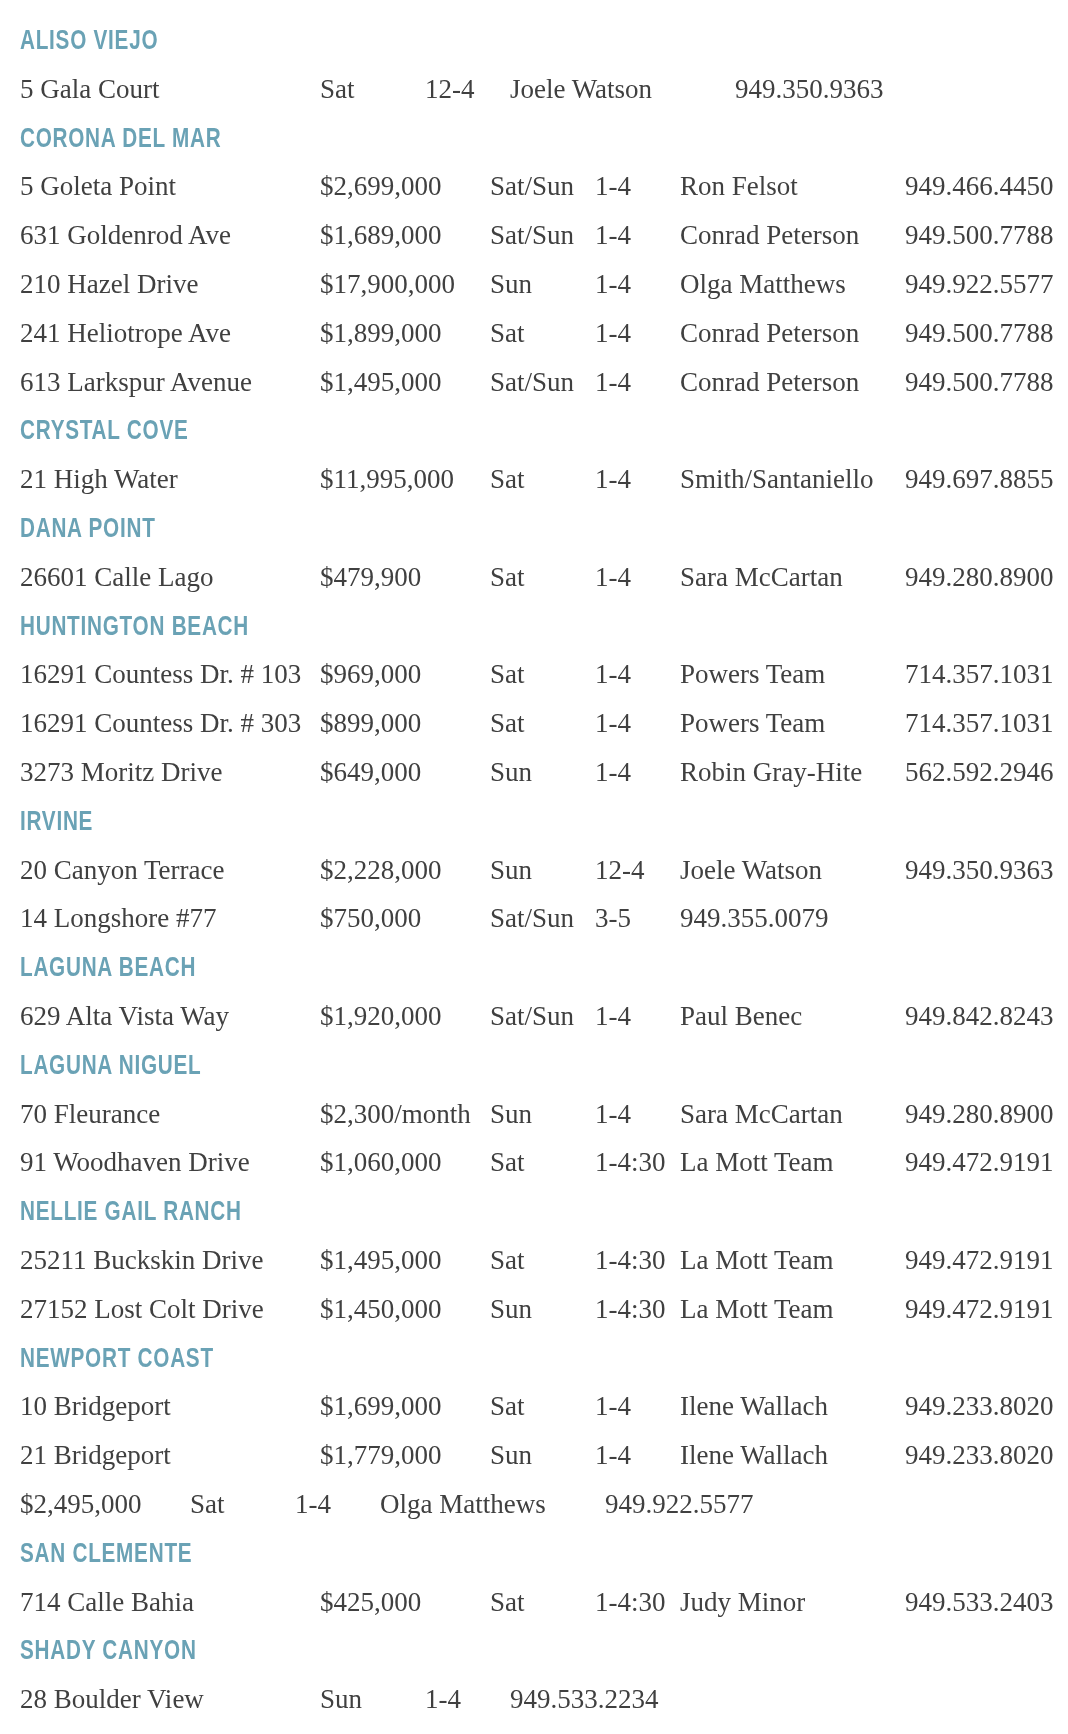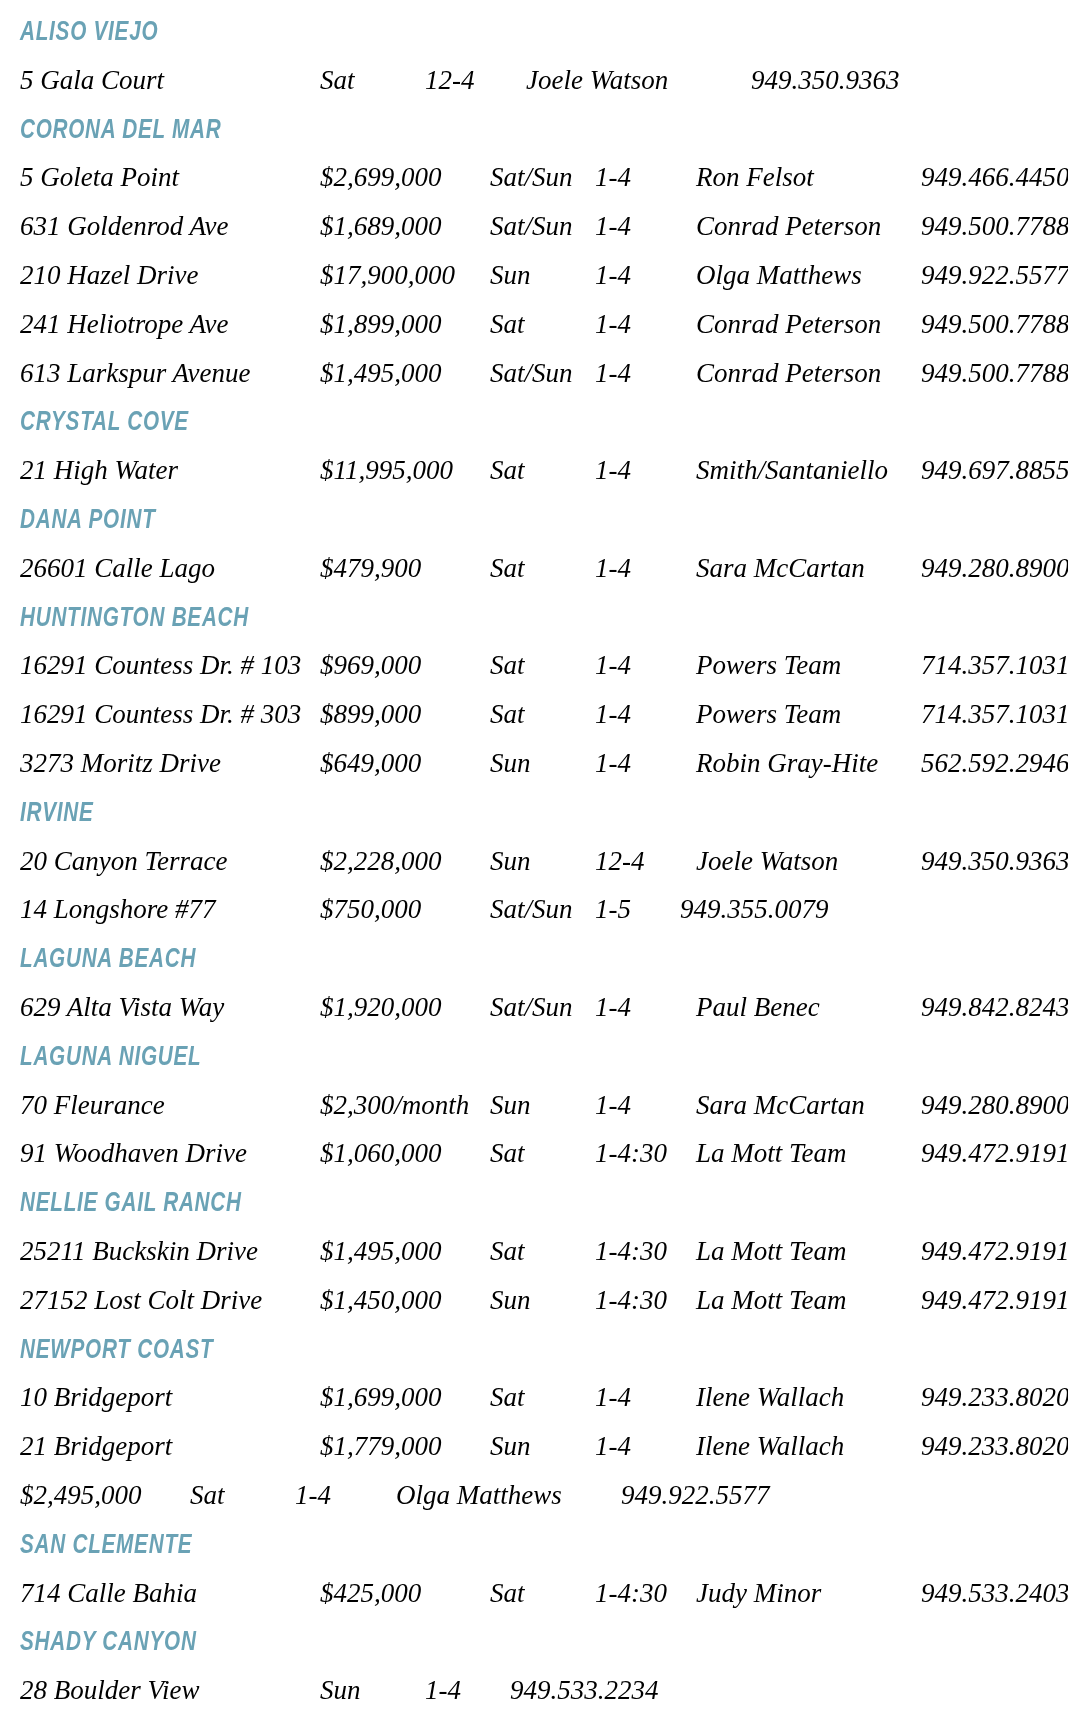--- a/index.html
+++ b/index.html
@@ -7,22 +7,21 @@
     padding: 0;
     background: #ffffff;
   }
   body {
     width: 1068px;
     height: 1734px;
     overflow: hidden;
     font-family: "Liberation Serif", serif;
   }
   #list {
-    padding-top: 7px;
-    font-style: italic;
+    padding-top: 16px;
   }
   .line {
     height: 48.8px;
     line-height: 48.8px;
     padding-left: 20px;
     white-space: nowrap;
   }
   
   .city-line .city-inner {
     display: inline-block;
@@ -33,33 +32,33 @@
     color: #6aa2b5;
     transform: scaleX(0.74);
     transform-origin: 0 50%;
   }
   
   .row {
     display: flex;
     align-items: baseline;
     font-family: "Liberation Serif", serif;
     font-size: 27px;
-    color: #000000;
+    color: #404040;
   }
   .row span {
     display: block;
     white-space: nowrap;
     overflow: visible;
     flex: 0 0 auto;
   }
   .col-addr  { width: 300px; }
   .col-price { width: 170px; }
   .col-day   { width: 105px; }
   .col-time  { width: 85px;  }
-  .col-agent { width: 225px; margin-left: 16px; }
+  .col-agent { width: 225px; }
   .col-phone { flex: 1 1 auto; }
 </style>
 </head>
 <body>
 
 <div id="list">
   <div class="line city-line">
     <span class="city-inner">ALISO VIEJO</span>
   </div>
 
@@ -187,21 +186,21 @@
     <span class="col-day">Sun</span>
     <span class="col-time">12-4</span>
     <span class="col-agent">Joele Watson</span>
     <span class="col-phone">949.350.9363</span>
   </div>
 
   <div class="line row">
     <span class="col-addr">14 Longshore #77</span>
     <span class="col-price">$750,000</span>
     <span class="col-day">Sat/Sun</span>
-    <span class="col-time">1-5</span>
+    <span class="col-time">3-5</span>
     <span class="col-phone">949.355.0079</span>
   </div>
 
   <div class="line city-line">
     <span class="city-inner">LAGUNA BEACH</span>
   </div>
 
   <div class="line row">
     <span class="col-addr">629 Alta Vista Way</span>
     <span class="col-price">$1,920,000</span>

